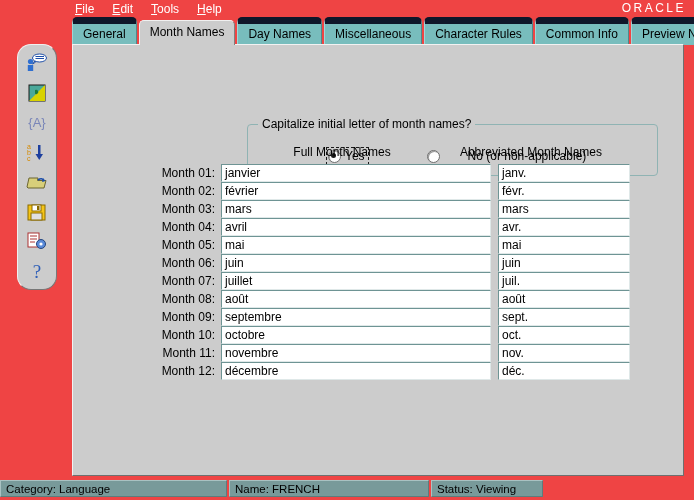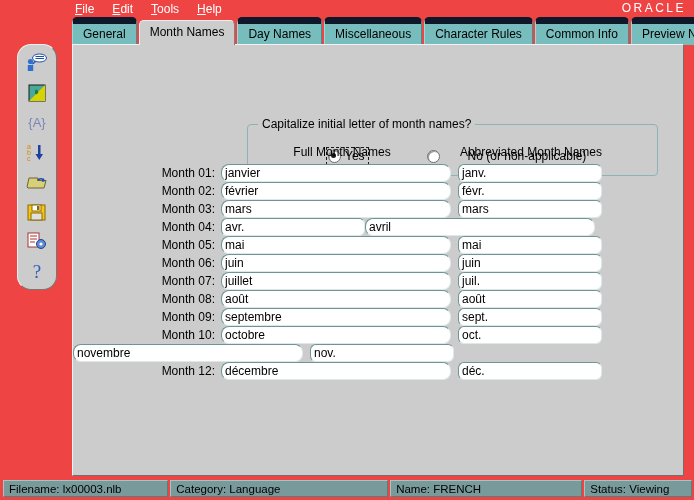--- a/index.html
+++ b/index.html
@@ -202,22 +202,22 @@
     border-color: #6e9494 #dfe8e8 #dfe8e8 #6e9494;
     box-sizing: border-box;
     font-size: 12px;
     color: #000;
     padding: 1px 2px 0 3px;
     line-height: 15px;
     overflow: hidden;
     white-space: nowrap;
     cursor: text;
   }
-  .field.full { width: 230px; margin-right: 7px; border-radius: 8px; }
-  .field.abbr { width: 144px; border-radius: 6px; }
+  .field.full { width: 270px; margin-right: 7px; }
+  .field.abbr { width: 132px; }
 
   
   .statusbar {
     position: absolute; left: 0; top: 479px;
     width: 694px; height: 19px;
     display: flex;
     align-items: center;
   }
   .status-cell {
     height: 17px;
@@ -358,22 +358,22 @@
         <div class="field full">février</div>
         <div class="field abbr">févr.</div>
       </div>
       <div class="row">
         <div class="row-label">Month 03:</div>
         <div class="field full">mars</div>
         <div class="field abbr">mars</div>
       </div>
       <div class="row">
         <div class="row-label">Month 04:</div>
+        <div class="field full">avril</div>
         <div class="field abbr">avr.</div>
-        <div class="field full">avril</div>
       </div>
       <div class="row">
         <div class="row-label">Month 05:</div>
         <div class="field full">mai</div>
         <div class="field abbr">mai</div>
       </div>
       <div class="row">
         <div class="row-label">Month 06:</div>
         <div class="field full">juin</div>
         <div class="field abbr">juin</div>
@@ -392,32 +392,32 @@
         <div class="row-label">Month 09:</div>
         <div class="field full">septembre</div>
         <div class="field abbr">sept.</div>
       </div>
       <div class="row">
         <div class="row-label">Month 10:</div>
         <div class="field full">octobre</div>
         <div class="field abbr">oct.</div>
       </div>
       <div class="row">
+        <div class="row-label">Month 11:</div>
         <div class="field full">novembre</div>
         <div class="field abbr">nov.</div>
       </div>
       <div class="row">
         <div class="row-label">Month 12:</div>
         <div class="field full">décembre</div>
         <div class="field abbr">déc.</div>
       </div>
     </div>
 
   </div>
 
   <div class="statusbar">
-    <div class="status-cell c1">Filename: lx00003.nlb</div>
     <div class="status-cell c2">Category: Language</div>
     <div class="status-cell c3">Name: FRENCH</div>
     <div class="status-cell c4">Status: Viewing</div>
   </div>
 
 </div>
 
 </body></html>

